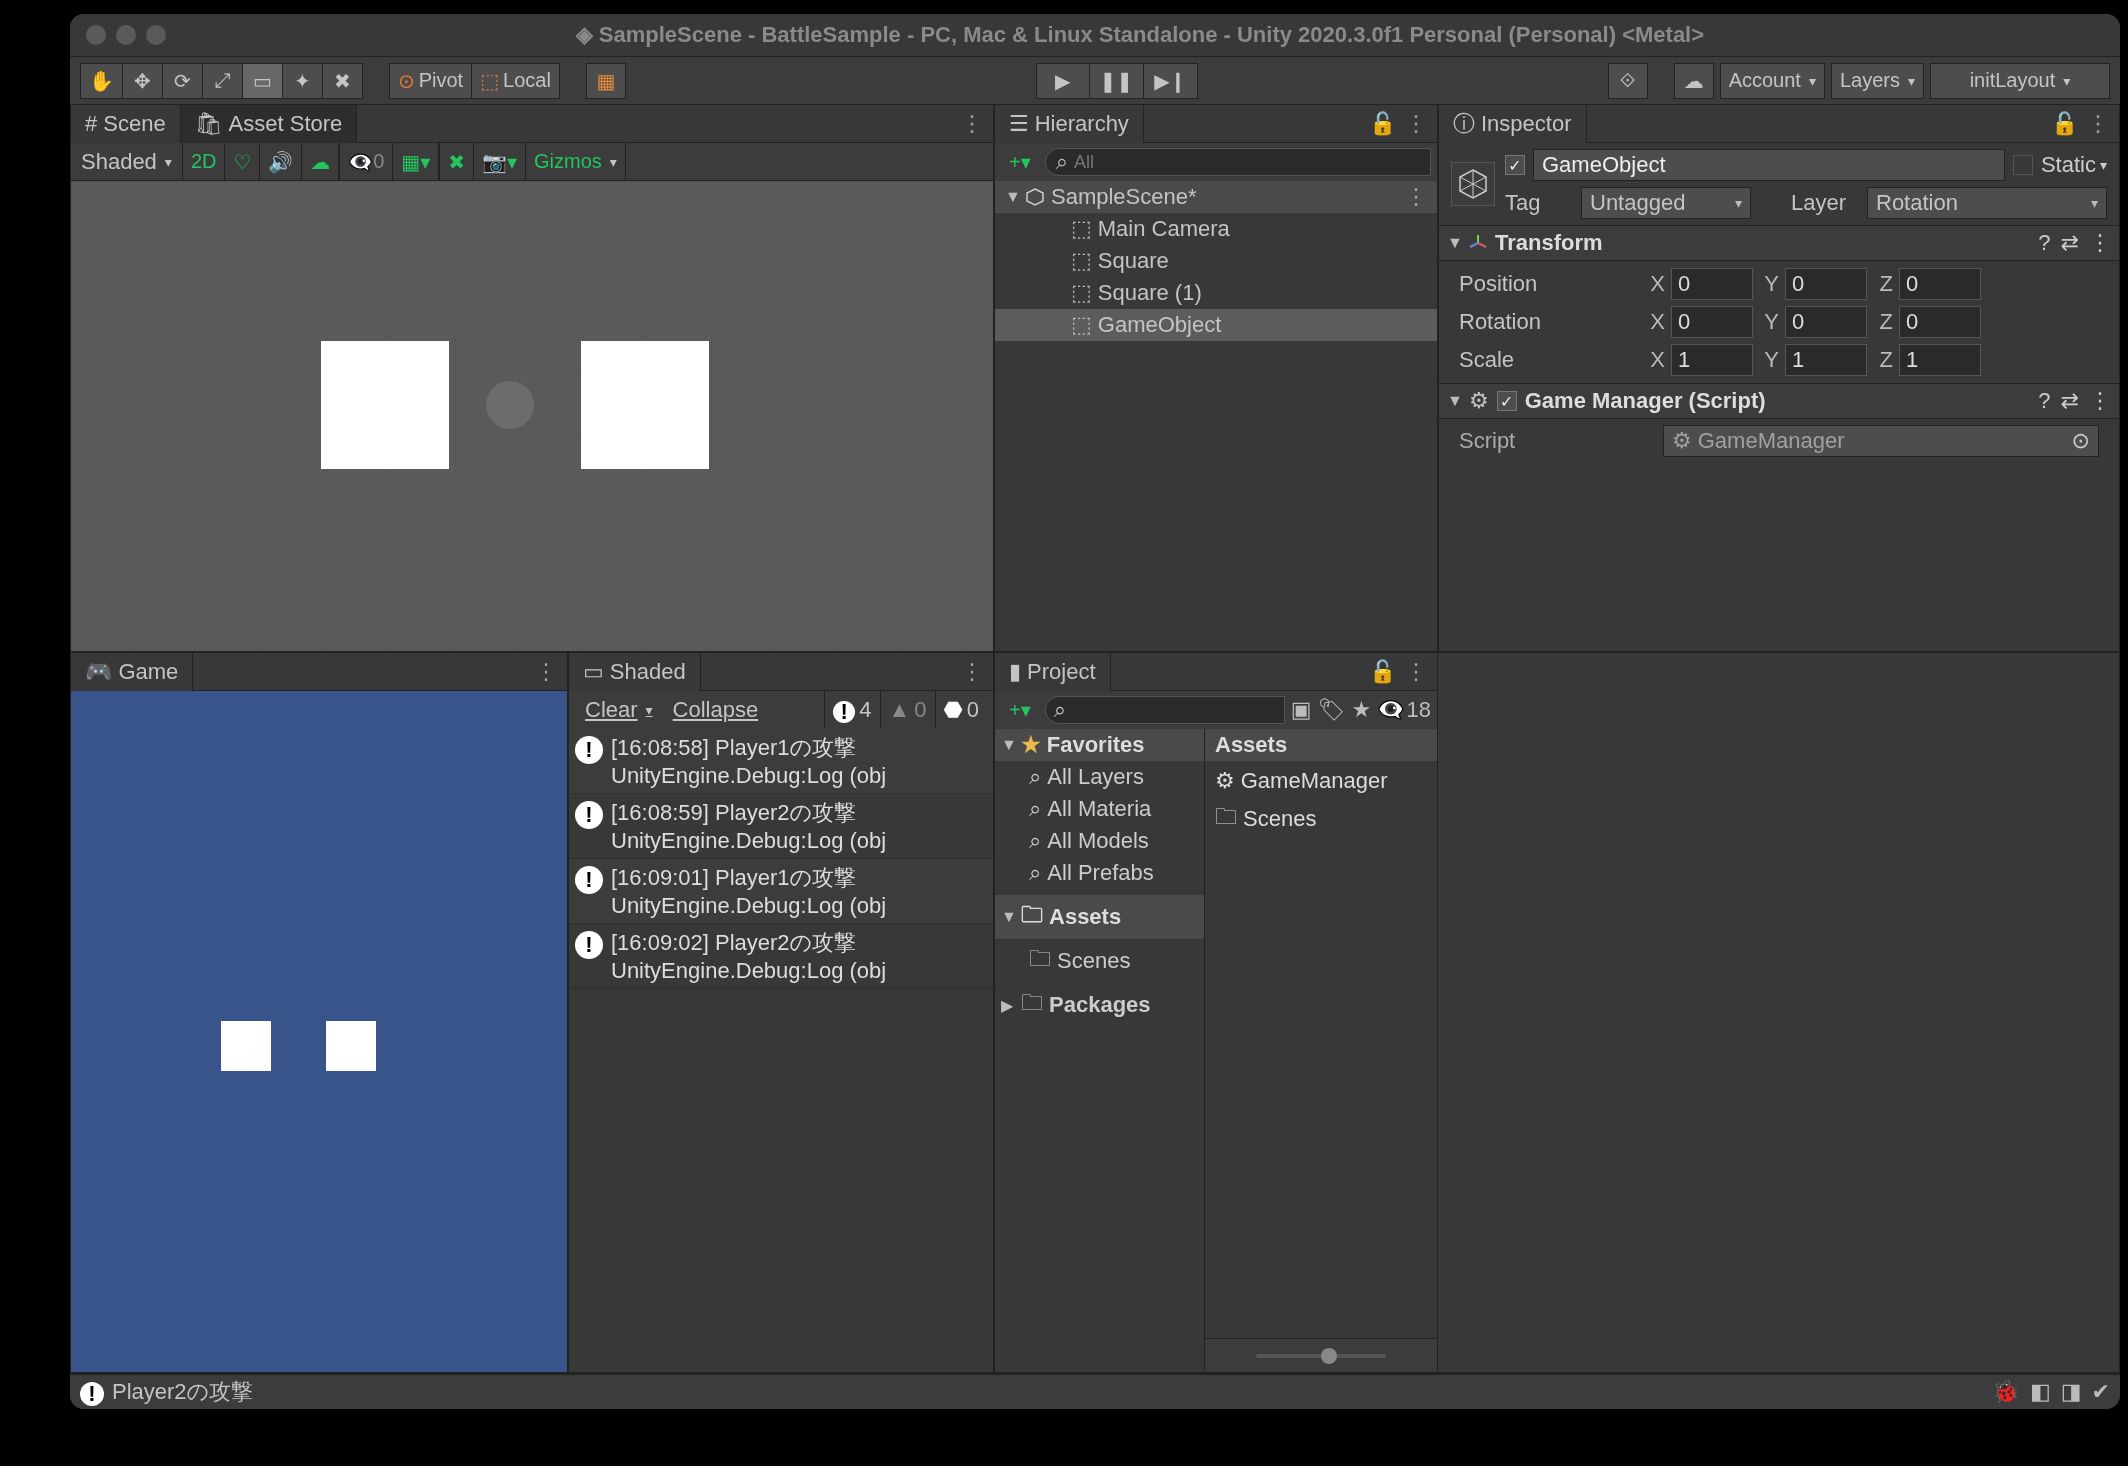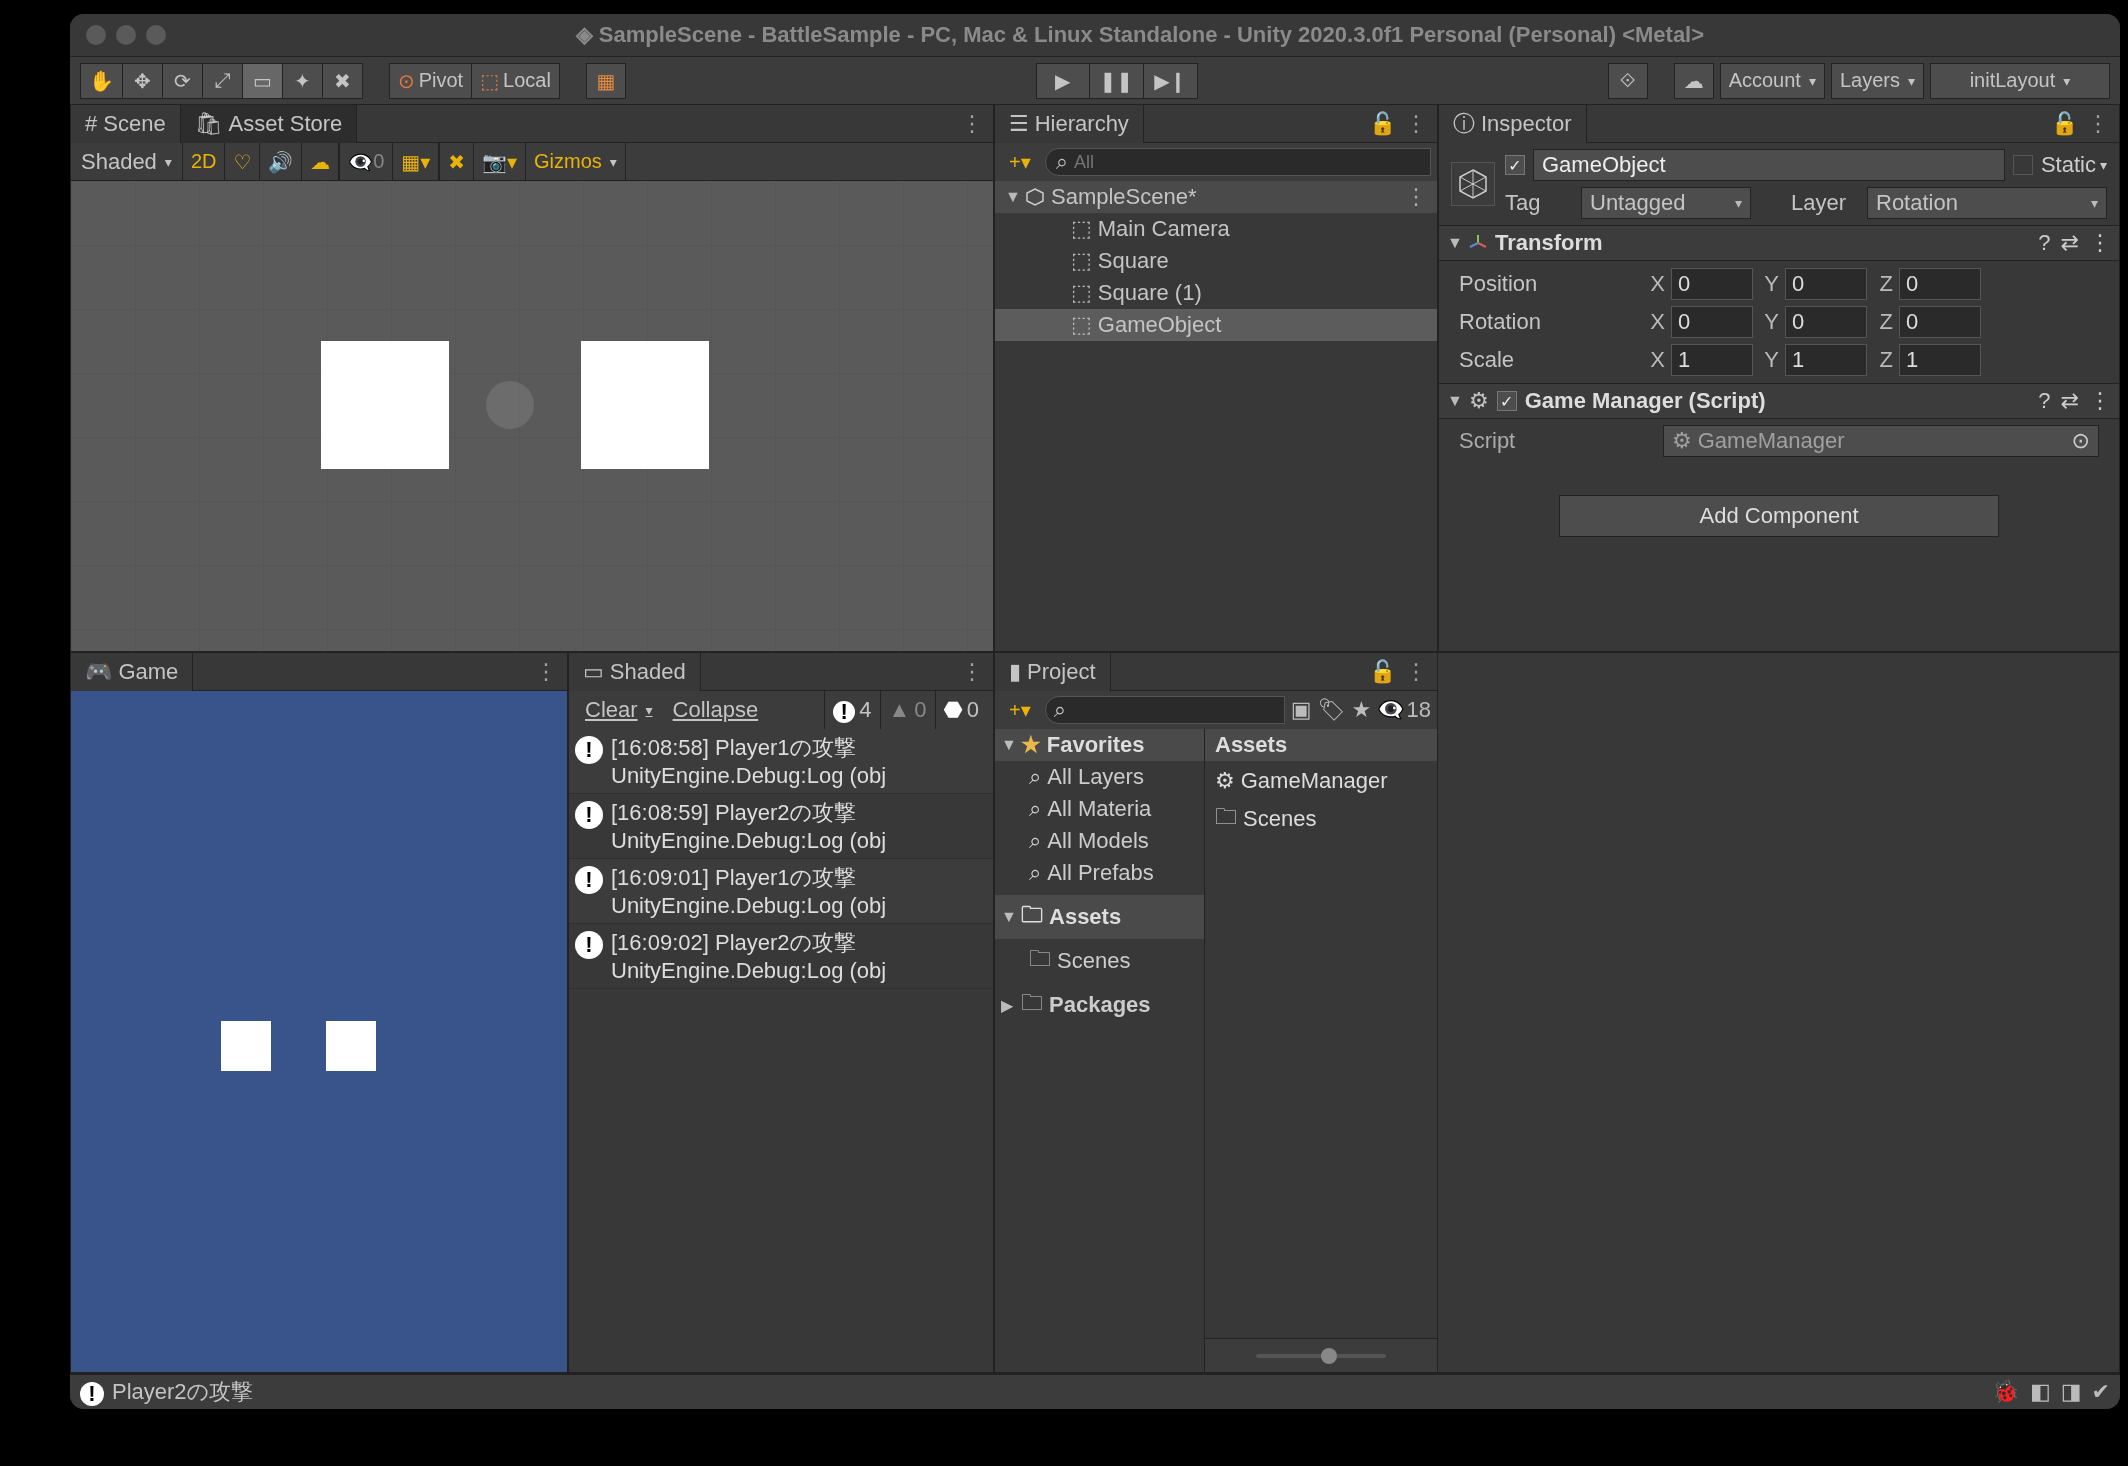--- a/index.html
+++ b/index.html
@@ -29,21 +29,21 @@
   .tabhead{height:38px; background:#383838; display:flex; align-items:center; border-bottom:1px solid #222; position:relative;}
   .tabhead .tab{height:38px; display:flex; align-items:center; gap:6px; padding:0 14px; background:#2d2d2d; border-right:1px solid #222; color:#c4c4c4;}
   .tabhead .tab.active{background:#383838;}
   .tabhead .rightbtns{margin-left:auto; display:flex; align-items:center; gap:8px; padding-right:10px; color:#a0a0a0;}
   .threedot{cursor:pointer;}
 
   
   .scene-toolbar{height:38px; background:#3c3c3c; display:flex; align-items:center; border-bottom:1px solid #222;}
   .scene-dd{padding:0 10px; height:38px; display:flex; align-items:center;}
   .scene-sep{width:1px; height:100%; background:#222;}
-  .scene-btn{padding:0 8px; height:38px; display:flex; align-items:center; justify-content:center; color:#eab308;font-size:20px; border-right:1px solid #222;}
+  .scene-btn{padding:0 8px; height:38px; display:flex; align-items:center; justify-content:center; color:#22c55e;font-size:20px; border-right:1px solid #222;}
   .scene-view{flex:1; position:relative; background:#5a5a5a;
     background-image: linear-gradient(#565656 1px, transparent 1px), linear-gradient(90deg,#565656 1px, transparent 1px);
     background-size:64px 64px;}
   .scene-view .sq{position:absolute; background:#fff; width:128px; height:128px;}
   .scene-view .center{position:absolute; left:415px; top:200px; width:48px; height:48px; border-radius:50%; background:rgba(120,120,120,.6);}
 
   
   .hier-toolbar{height:38px; background:#3c3c3c; display:flex; align-items:center; padding:0 6px; gap:6px;}
   .search { flex:1; background:#2a2a2a; border:1px solid #555; border-radius:20px 0 0 20px; height:28px; padding:0 10px; display:flex; align-items:center; gap:6px; color:#bbb;}
   .search input{flex:1; background:transparent; border:none; outline:none; color:#ccc; font-size:18px;}
@@ -394,23 +394,20 @@
           </div>
           <div class="scriptrow">
             <span class="label">Script</span>
             <div class="fileref">
                 <span>⚙</span>
                 <span>GameManager</span>
                 <span class="pick">⊙</span>
               </div>
           </div>
 
-          <div class="addcomp">
-              <span>Add Component</span>
-            </div>
         </div>
       </div>
     </div>
 
     <div class="row2">
 
       <div class="panel" style="width:498px">
         <div class="tabhead">
           <div class="tab active">
               <span>🎮</span>

